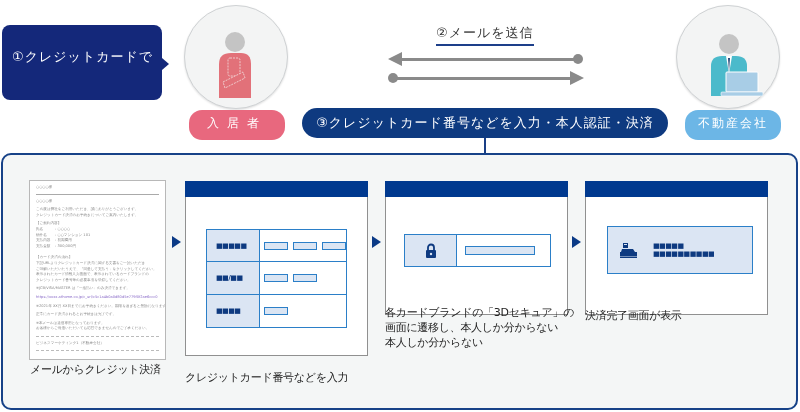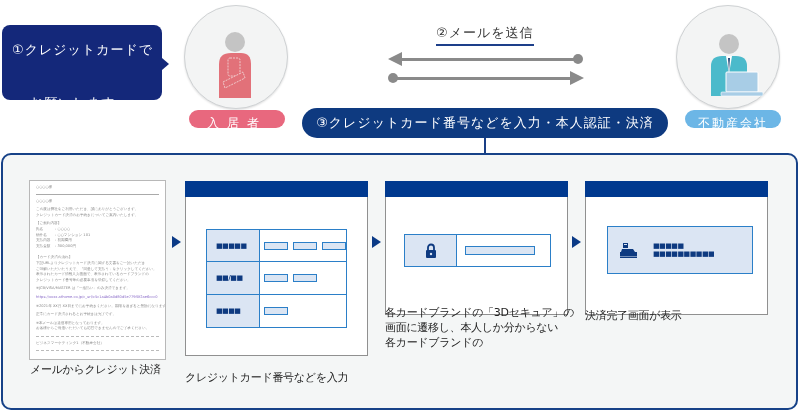--- a/index.html
+++ b/index.html
@@ -4,38 +4,38 @@
   <style>
     * { box-sizing: border-box; margin: 0; padding: 0; }
     html, body { width: 800px; height: 412px; background: #ffffff; overflow: hidden; }
     body { position: relative; font-family: "DejaVu Sans", "Liberation Sans", sans-serif; color: #333; }
 
     
     .bubble {
       position: absolute; left: 2px; top: 25px; width: 160px; height: 75px;
       background: #14287a; border-radius: 8px; color: #fff;
       font-size: 13px; line-height: 21px; letter-spacing: 1px;
-      padding: 14px 0 0 10px;
+      padding: 21px 0 0 10px;
     }
     .bubble::after {
       content: ""; position: absolute; right: -7px; top: 33px;
       border-left: 7px solid #14287a; border-top: 6px solid transparent; border-bottom: 6px solid transparent;
     }
     .bubble .l2 { display: block; padding-left: 18px; margin-top: 32px; }
 
     .avatar-circle {
       position: absolute; width: 104px; height: 104px; border-radius: 50%;
       background: #f3f4f4; border: 1px solid #cfd2d4;
       box-shadow: 0 1px 2px rgba(0,0,0,0.12);
     }
     .avatar-resident { left: 184px; top: 5px; }
     .avatar-company { left: 676px; top: 5px; }
 
     .pill {
-      position: absolute; height: 18px; border-radius: 13px; color: #fff;
+      position: absolute; height: 30px; border-radius: 13px; color: #fff;
       font-size: 12px; text-align: center; line-height: 26px; letter-spacing: 2px;
     }
     .pill-resident { left: 189px; top: 110px; width: 96px; background: #e8687e; letter-spacing: 8px; }
     .pill-company { left: 685px; top: 110px; width: 96px; background: #6cb6e6; }
 
     .step2-label {
       position: absolute; left: 436px; top: 24px; font-size: 13px; letter-spacing: 1px; color: #333;
       padding-bottom: 2px; border-bottom: 2px solid #1d3f8a;
     }
     .arrow-line { position: absolute; height: 3px; background: #8a8a8a; }
@@ -239,21 +239,21 @@
       </svg>
     </div>
     <div class="field-cell">
       <div class="pw-field"></div>
     </div>
   </div>
 </div>
 <div class="caption cap-3ds">
   <div>各カードブランドの「3Dセキュア」の</div>
   <div>画面に遷移し、本人しか分からない</div>
-  <div>各カードブランドの</div>
+  <div>本人しか分からない</div>
 </div>
 
 <div class="step-arrow" style="left:572px"></div>
 
 <div class="screen screen-done">
   <div class="bar"></div>
   <div class="done-box">
     <svg width="18" height="15" viewBox="0 0 18 15">
       <rect x="3" y="0" width="5" height="5" fill="#0e3a80"></rect>
       <rect x="4" y="1" width="3" height="1" fill="#dbe5f3"></rect>

